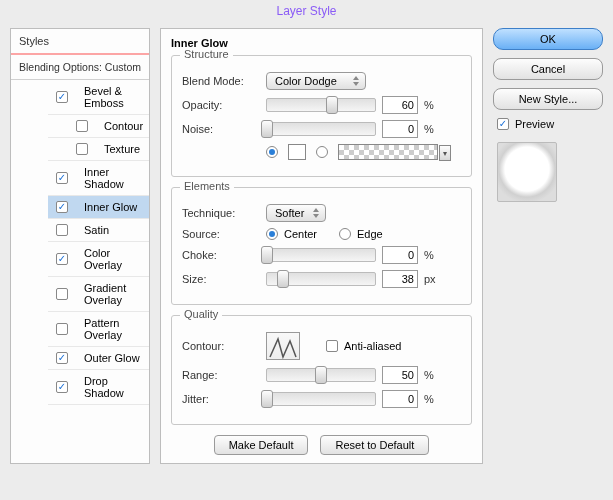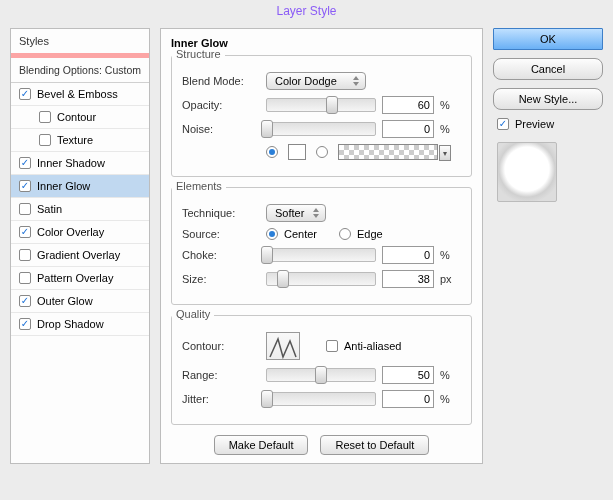--- a/index.html
+++ b/index.html
@@ -1,50 +1,50 @@
 <!DOCTYPE html>
 <html><head>
 <meta charset="utf-8">
 <style>
 * { box-sizing: border-box; margin: 0; padding: 0; font-family: "Lucida Grande", Arial, sans-serif; font-size: 11px; }
 body { background: #ececec; width: 613px; height: 500px; position: relative; }
 .title { text-align: center; padding: 4px 0; font-size: 12px; color: #8b5cf6; }
 .main { display: flex; padding: 6px 10px 10px 10px; gap: 10px; }
 .styles-panel { width: 140px; border: 1px solid #bdbdbd; background: #fdfdfd; }
-.styles-header { padding: 6px 8px; border-bottom: 5px solid #fca5a5; color: #333; }
+.styles-header { padding: 6px 8px; border-bottom: 2px solid #fca5a5; color: #333; }
 .blending { padding: 6px 8px; border-bottom: 1px solid #d0d0d0; color: #333; font-size: 10.5px; }
-.style-item { display: flex; align-items: center; padding: 5px 8px; border-bottom: 1px solid #e8e8e8; cursor: pointer; gap: 6px; }
+.style-item { display: flex; align-items: center; padding: 5px 8px; border-bottom: 1px solid #e8e8e8; cursor: pointer; gap: 16px; margin-left: 37px; }
 .style-item.indent { padding-left: 28px; }
 .style-item.selected { background: #c0d8f0; }
 .chk { width: 12px; height: 12px; border: 1px solid #888; background: #fff; border-radius: 2px; display: inline-flex; align-items: center; justify-content: center; flex-shrink: 0; }
 .chk.on { background: #fff; }
 .chk.on::after { content: "✓"; color: #1a6fd6; font-size: 10px; line-height: 1; }
 .center-panel { flex: 1; border: 1px solid #bdbdbd; background: #fdfdfd; padding: 8px 10px; position: relative; }
 .group-title { font-weight: bold; font-size: 11px; margin-bottom: 6px; }
 .fieldset { border: 1px solid #c8c8c8; border-radius: 3px; padding: 10px 10px 10px 10px; margin-bottom: 10px; position: relative; }
-.fieldset .legend { position: absolute; top: -8px; left: 0; background: #fdfdfd; padding: 0 4px; font-size: 11px; color: #555; }
+.fieldset .legend { position: absolute; top: -8px; left: 8px; background: #fdfdfd; padding: 0 4px; font-size: 11px; color: #555; }
 .row { display: flex; align-items: center; margin: 6px 0; gap: 6px; }
 .row .lbl { width: 78px; color: #333; }
 .slider { flex: 1; height: 14px; position: relative; background: linear-gradient(#e0e0e0,#f5f5f5); border: 1px solid #bbb; border-radius: 2px; max-width: 110px; }
 .slider .thumb { position: absolute; top: -3px; width: 12px; height: 18px; background: linear-gradient(#fdfdfd,#d0d0d0); border: 1px solid #999; border-radius: 3px; transform: translateX(-50%); }
-.numbox { width: 52px; height: 18px; border: 1px solid #999; background: #fff; text-align: right; padding: 1px 3px; font-size: 11px; }
+.numbox { width: 36px; height: 18px; border: 1px solid #999; background: #fff; text-align: right; padding: 1px 3px; font-size: 11px; }
 .unit { width: 16px; color: #333; }
 .select { background: linear-gradient(#fdfdfd,#e0e0e0); border: 1px solid #999; border-radius: 4px; padding: 2px 18px 2px 8px; position: relative; min-width: 100px; display: inline-block; }
 .select::after { content: ""; position: absolute; right: 6px; top: 3px; width: 6px; height: 10px; background: linear-gradient(#888,#888); clip-path: polygon(0 40%, 100% 40%, 50% 0, 0 40%, 0 60%, 100% 60%, 50% 100%, 0 60%); }
 .radio { width: 12px; height: 12px; border: 1px solid #888; border-radius: 50%; background: #fff; display: inline-flex; align-items: center; justify-content: center; }
 .radio.on::after { content: ""; width: 6px; height: 6px; border-radius: 50%; background: #2a7fd8; }
 .swatch { width: 18px; height: 16px; border: 1px solid #888; background: #fff; }
 .gradient { width: 100px; height: 16px; border: 1px solid #888; background: repeating-conic-gradient(#ccc 0 25%, #fff 0 50%) 0 0/10px 10px; position: relative; }
 .gradient .drop { position: absolute; right: -14px; top: 0; width: 12px; height: 16px; border: 1px solid #888; background: linear-gradient(#fdfdfd,#d8d8d8); display:flex; align-items:center; justify-content:center; }
 .gradient .drop::after { content:"▾"; font-size:8px; color:#555;}
 .contour { width: 34px; height: 28px; border: 1px solid #999; background: linear-gradient(#f8f8f8,#eee); display: inline-flex; align-items: flex-end; justify-content: center; }
 .btn { background: linear-gradient(#fdfdfd,#e2e2e2); border: 1px solid #9a9a9a; border-radius: 4px; padding: 3px 14px; cursor: pointer; }
 .btns-row { display: flex; gap: 12px; justify-content: center; margin-top: 8px; }
 .right-panel { width: 110px; display: flex; flex-direction: column; gap: 8px; align-items: stretch; }
-.okbtn { background: linear-gradient(#bfe0ff,#6ab0f5); border: 1px solid #3d7fc8; border-radius: 1px; padding: 4px 0; text-align: center; cursor: pointer; color: #000; font-weight: 500; }
+.okbtn { background: linear-gradient(#bfe0ff,#6ab0f5); border: 1px solid #3d7fc8; border-radius: 10px; padding: 4px 0; text-align: center; cursor: pointer; color: #000; font-weight: 500; }
 .rbtn { background: linear-gradient(#fdfdfd,#e2e2e2); border: 1px solid #9a9a9a; border-radius: 8px; padding: 4px 0; text-align: center; cursor: pointer; }
 .preview-row { display: flex; align-items: center; gap: 6px; padding-left: 4px; }
 .preview-box { width: 60px; height: 60px; border: 1px solid #bbb; background: radial-gradient(circle at 50% 45%, #fff 0 20px, #fff 22px, #d0d0d0 28px, #ddd 34px); margin-left: 4px; margin-top: 4px; border-radius: 2px; }
 </style>
 </head>
 <body>
 
 <div class="title">Layer Style</div>
 
 <div class="main">

